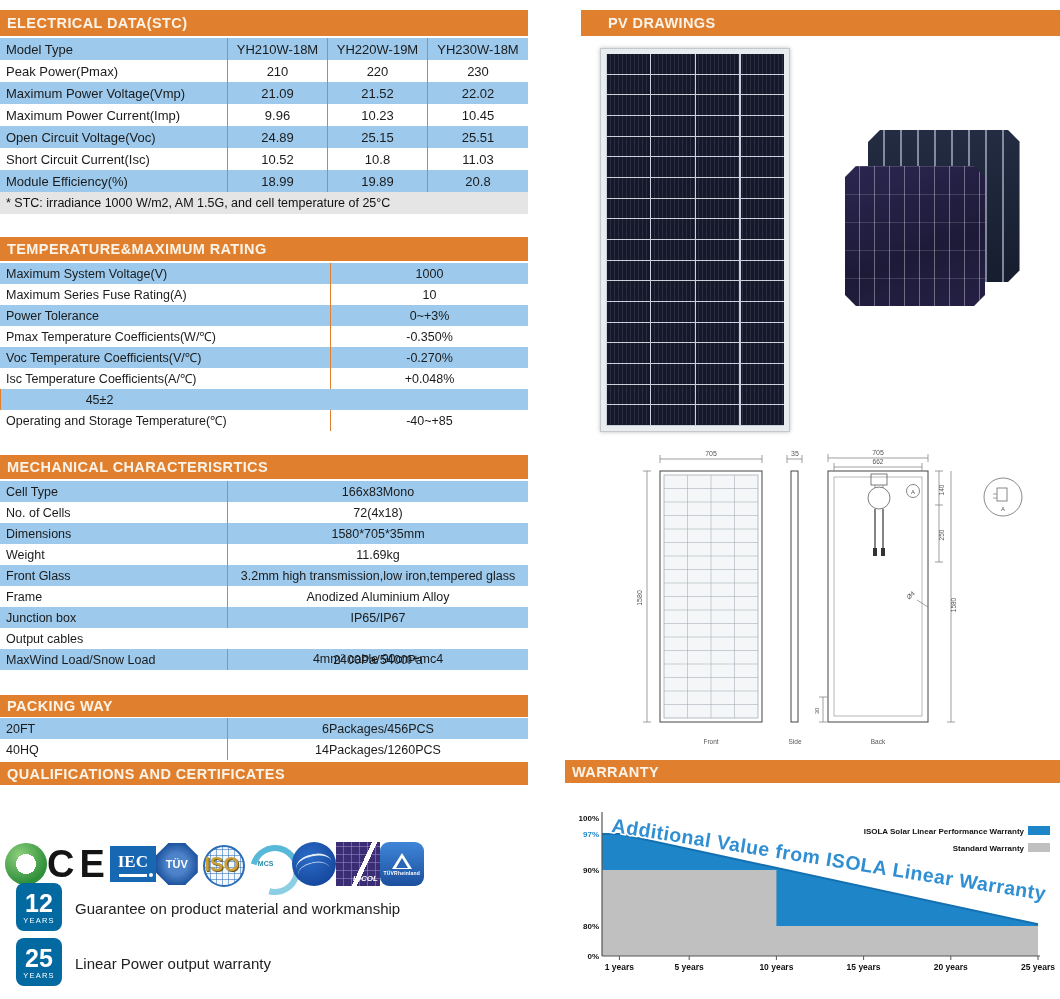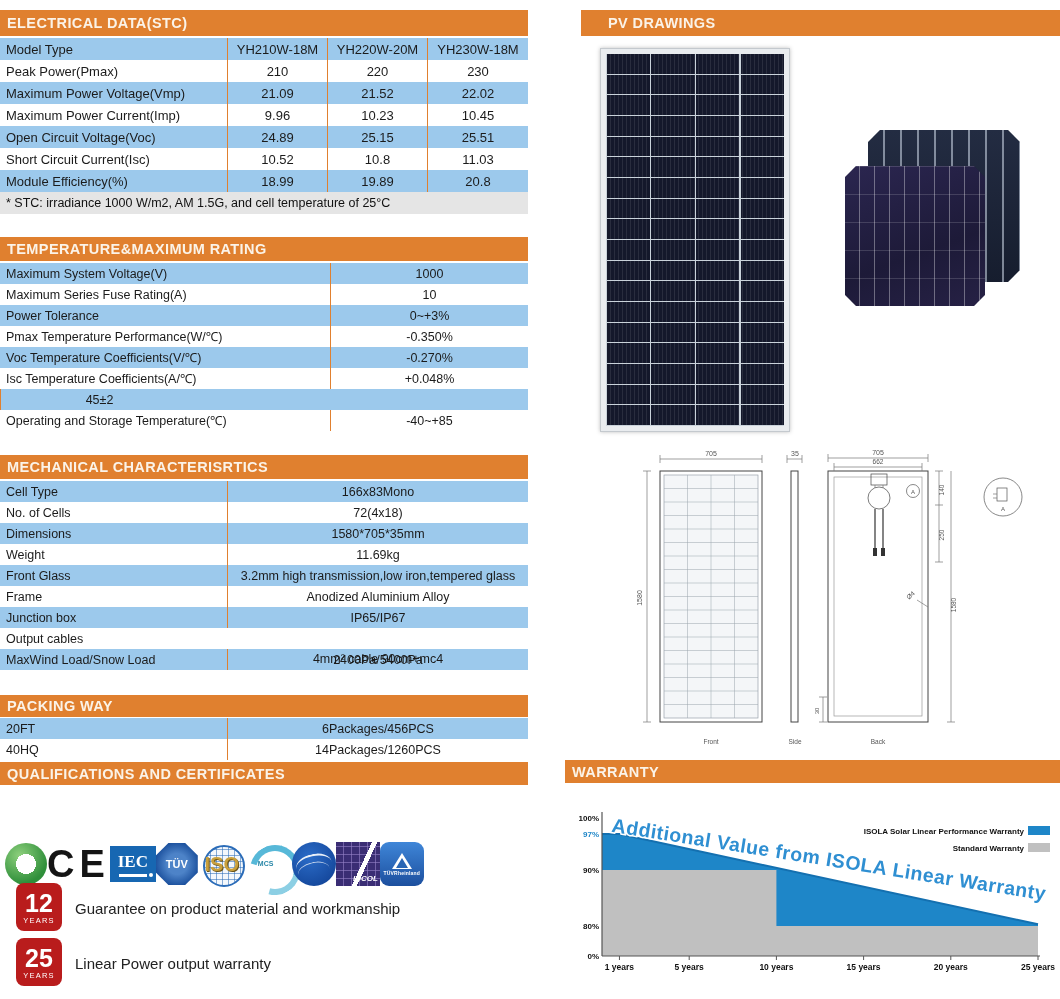--- a/index.html
+++ b/index.html
@@ -75,36 +75,36 @@
       repeating-linear-gradient(90deg,transparent 0 7px,rgba(150,130,200,.6) 7px 8px);}
   .idcol-label{position:absolute;right:2px;bottom:3px;color:#fff;font-weight:bold;font-size:8px;font-style:italic;}
   .tuv-rh{width:44px;height:44px;border-radius:9px;background:linear-gradient(180deg,#3F86D8,#1C4F9E);
     display:flex;flex-direction:column;align-items:center;justify-content:center;}
   .tuv-rh-tri{width:0;height:0;border-left:10px solid transparent;border-right:10px solid transparent;
     border-bottom:16px solid #fff;position:relative;}
   .tuv-rh-tri::after{content:"";position:absolute;left:-6px;top:5px;width:0;height:0;
     border-left:6px solid transparent;border-right:6px solid transparent;border-bottom:10px solid #2a66b4;}
   .tuv-rh-label{font-size:5px;color:#fff;font-weight:bold;margin-top:1px;letter-spacing:.2px;}
   
-  .badge{position:absolute;left:16px;width:46px;height:48px;background:#b91c1c;border-radius:8px;color:#fff;
+  .badge{position:absolute;left:16px;width:46px;height:48px;background:#0369a1;border-radius:8px;color:#fff;
          display:flex;flex-direction:column;align-items:center;justify-content:center;}
   .badge-num{font-size:25px;font-weight:bold;line-height:26px;}
   .badge-unit{font-size:7.5px;letter-spacing:1.2px;}
   .g-text{position:absolute;left:75px;font-size:15px;color:#222;}
   svg text{font-family:"Liberation Sans",sans-serif;}
 </style>
 </head>
 <body>
 
 <div class="sec-header" style="left:0;top:10px;width:528px;height:26px;">ELECTRICAL DATA(STC)</div>
 <div class="dtable fs13" style="top:38px;">
     <div class="trow row-blue" style="height: 22px;">
       <div class="tcell tcell-label" style="width: 227px;">Model Type</div>
       <div class="tcell tcell-val" style="width: 100px;">YH210W-18M</div>
-      <div class="tcell tcell-val" style="width: 100px;">YH220W-20M</div>
+      <div class="tcell tcell-val" style="width: 100px;">YH220W-19M</div>
       <div class="tcell tcell-val" style="width: 101px;">YH230W-18M</div>
     </div>
     <div class="trow row-white" style="height: 22px;">
       <div class="tcell tcell-label" style="width: 227px;">Peak Power(Pmax)</div>
       <div class="tcell tcell-val" style="width: 100px;">210</div>
       <div class="tcell tcell-val" style="width: 100px;">220</div>
       <div class="tcell tcell-val" style="width: 101px;">230</div>
     </div>
     <div class="trow row-blue" style="height: 22px;">
       <div class="tcell tcell-label" style="width: 227px;">Maximum Power Voltage(Vmp)</div>
@@ -147,21 +147,21 @@
     </div>
     <div class="trow row-white" style="height: 21px;">
       <div class="tcell tcell-label" style="width: 330px;">Maximum Series Fuse Rating(A)</div>
       <div class="tcell tcell-val" style="width: 198px;">10</div>
     </div>
     <div class="trow row-blue" style="height: 21px;">
       <div class="tcell tcell-label" style="width: 330px;">Power Tolerance</div>
       <div class="tcell tcell-val" style="width: 198px;">0~+3%</div>
     </div>
     <div class="trow row-white" style="height: 21px;">
-      <div class="tcell tcell-label" style="width: 330px;">Pmax Temperature Performance(W/℃)</div>
+      <div class="tcell tcell-label" style="width: 330px;">Pmax Temperature Coefficients(W/℃)</div>
       <div class="tcell tcell-val" style="width: 198px;">-0.350%</div>
     </div>
     <div class="trow row-blue" style="height: 21px;">
       <div class="tcell tcell-label" style="width: 330px;">Voc Temperature Coefficients(V/℃)</div>
       <div class="tcell tcell-val" style="width: 198px;">-0.270%</div>
     </div>
     <div class="trow row-white" style="height: 21px;">
       <div class="tcell tcell-label" style="width: 330px;">Isc Temperature Coefficients(A/℃)</div>
       <div class="tcell tcell-val" style="width: 198px;">+0.048%</div>
     </div>

